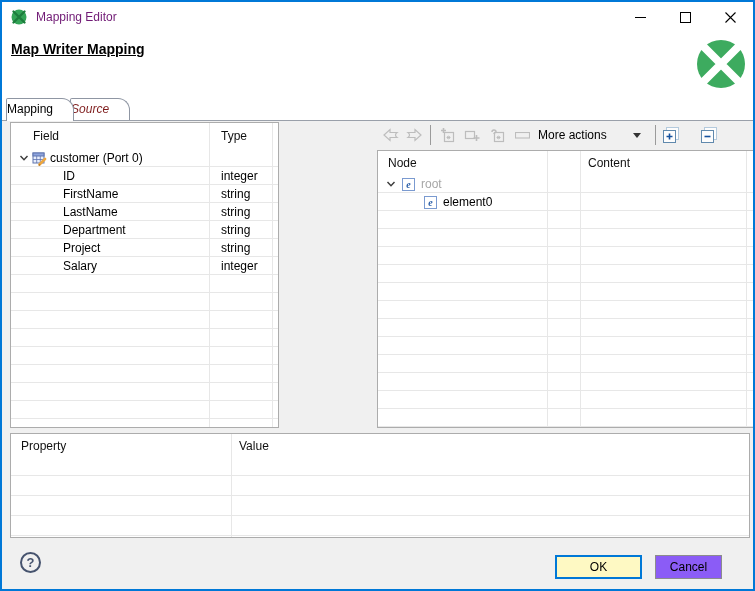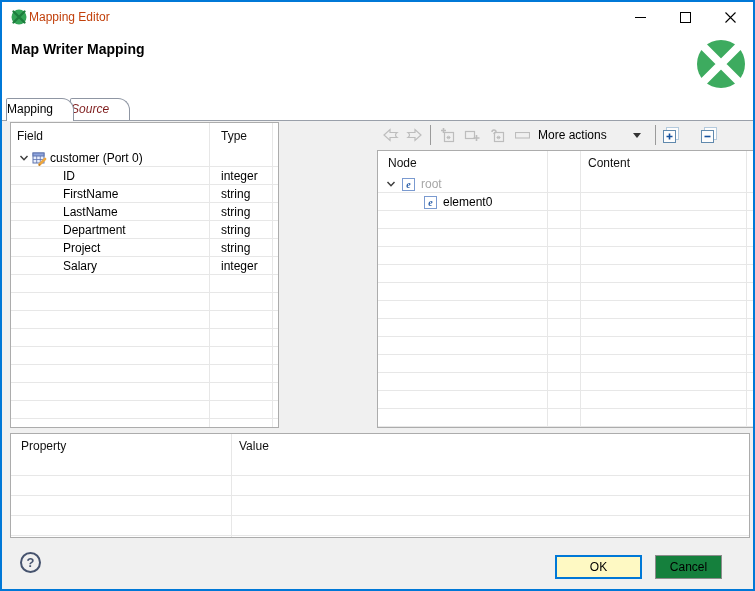--- a/index.html
+++ b/index.html
@@ -2,27 +2,27 @@
 <html><head>
 <meta charset="utf-8">
 <style>
   html,body{margin:0;padding:0;background:#d8d8d8;}
   body{width:755px;height:591px;font-family:"Liberation Sans",sans-serif;-webkit-font-smoothing:antialiased;}
   .window{position:relative;width:755px;height:591px;box-sizing:border-box;border:2px solid #0078d7;background:#ffffff;overflow:hidden;}
 
   
   .titlebar{position:absolute;top:0;left:0;right:0;height:30px;background:#fff;display:flex;align-items:center;}
   .title-icon{margin-left:9px;width:16px;height:16px;flex:0 0 auto;}
-  .title-text{margin-left:2px;font-size:12px;color:#c2410c;}
+  .title-text{margin-left:9px;font-size:12px;color:#701a75;}
   .win-controls{margin-left:auto;display:flex;height:30px;}
   .win-btn{width:45px;height:30px;display:flex;align-items:center;justify-content:center;cursor:default;}
 
   
   .dlg-header{position:absolute;top:30px;left:0;right:0;height:66px;background:#fff;}
-  .dlg-title{position:absolute;left:9px;top:9px;font-size:14px;font-weight:bold;color:#000;}
+  .dlg-title{position:absolute;left:9px;top:9px;font-size:14px;font-weight:bold;color:#000;text-decoration:underline;}
   .clover-logo{position:absolute;right:7px;top:7px;width:50px;height:50px;}
 
   
   .tabbar{position:absolute;top:96px;left:0;right:0;height:22px;background:#fff;border-bottom:1px solid #9aa0aa;padding-left:4px;display:flex;align-items:flex-end;}
   .tab{position:relative;height:21px;line-height:21px;padding:0 20px 0 0;font-size:12px;color:#000;background:#fff;border:1px solid #8f96a3;border-bottom:none;border-radius:2px 12px 0 0;}
   .tab.active{z-index:2;margin-bottom:-1px;height:22px;}
   .tab.inactive{margin-left:-4px;z-index:1;color:#7f1d1d;font-style:italic;}
 
   
   .content{position:absolute;top:119px;left:0;right:0;bottom:0;background:#f0f0f0;}
@@ -62,21 +62,21 @@
   .prop-table{left:8px;top:312px;width:740px;height:105px;}
   .prop-table .thead{height:22px;}
   .prop-table .tbody{position:absolute;top:22px;left:0;right:0;bottom:0;
      background:repeating-linear-gradient(to bottom,#ffffff 0 19px,#e7e7e7 19px 20px);}
 
   
   .help-btn{position:absolute;left:18px;top:431px;width:21px;height:21px;border:2px solid #46536e;border-radius:50%;color:#46536e;
      display:flex;align-items:center;justify-content:center;font-size:13px;font-weight:bold;background:transparent;box-sizing:border-box;}
   .btn{position:absolute;top:434px;height:24px;font-size:12px;color:#000;display:flex;align-items:center;justify-content:center;box-sizing:border-box;}
   .btn-ok{left:553px;width:87px;background:#fef9c3;border:2px solid #0078d7;}
-  .btn-cancel{left:653px;width:67px;background:#15803d;border:1px solid #8c8c8c;}
+  .btn-cancel{left:653px;width:67px;background:#8b5cf6;border:1px solid #8c8c8c;}
 
   svg{display:block;}
   .gray-ico *{stroke:#bdbdbd;}
 </style>
 </head>
 <body>
 
 <div class="window">
 
   <div class="titlebar">
@@ -114,21 +114,21 @@
 
   <div class="tabbar">
     <div class="tab active">Mapping</div>
     <div class="tab inactive">Source</div>
   </div>
 
   <div class="content">
 
     <div class="table field-table">
       <div class="thead">
-        <span class="th" style="left:6px;top:6px;">Field</span>
+        <span class="th" style="left:22px;top:6px;">Field</span>
         <span class="th" style="left:210px;top:6px;">Type</span>
       </div>
       <div class="tbody">
         <div class="trow tree-parent">
           <svg width="10" height="10" viewBox="0 0 10 10">
               <path d="M1.5 3 L5 6.8 L8.5 3" fill="none" stroke="#3c3c3c" stroke-width="1.4"></path>
             </svg>
           <svg width="15" height="15" viewBox="0 0 15 15">
             <rect x="1" y="2" width="11" height="10" fill="#e8eefc" stroke="#5f74ae" stroke-width="1"></rect>
             <rect x="1" y="2" width="11" height="3" fill="#8ea4dd" stroke="#5f74ae" stroke-width="1"></rect>

